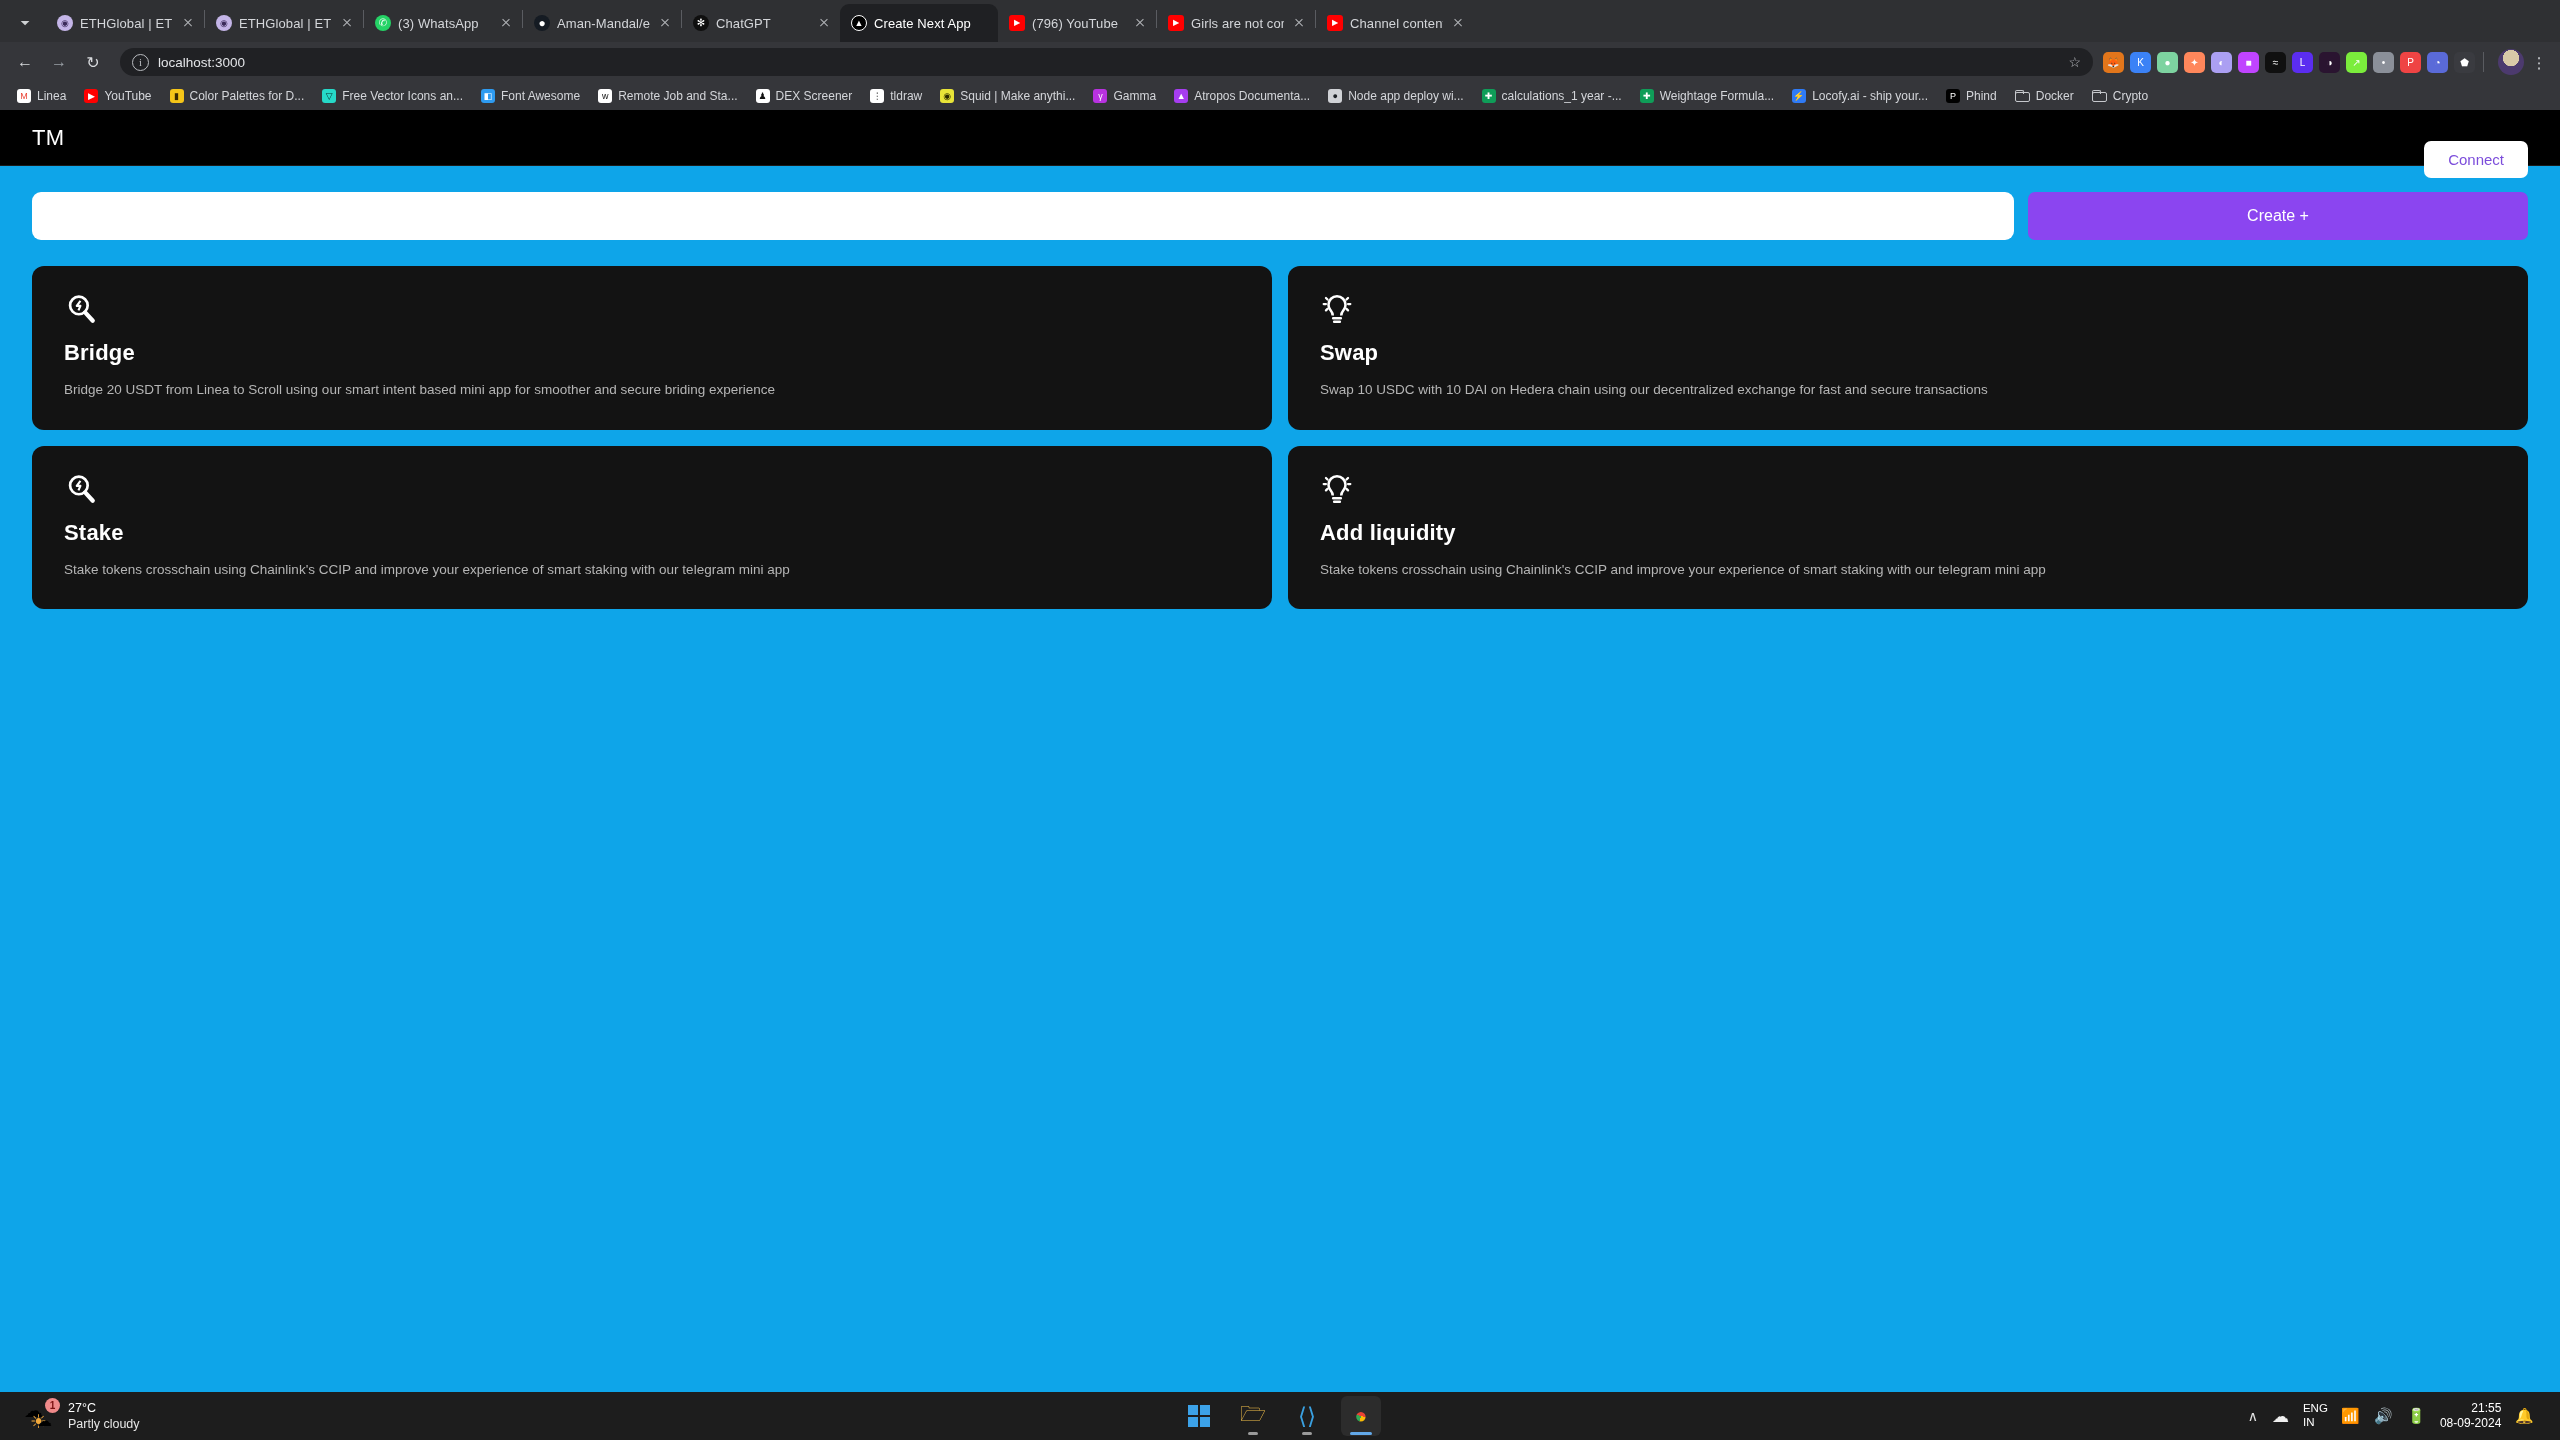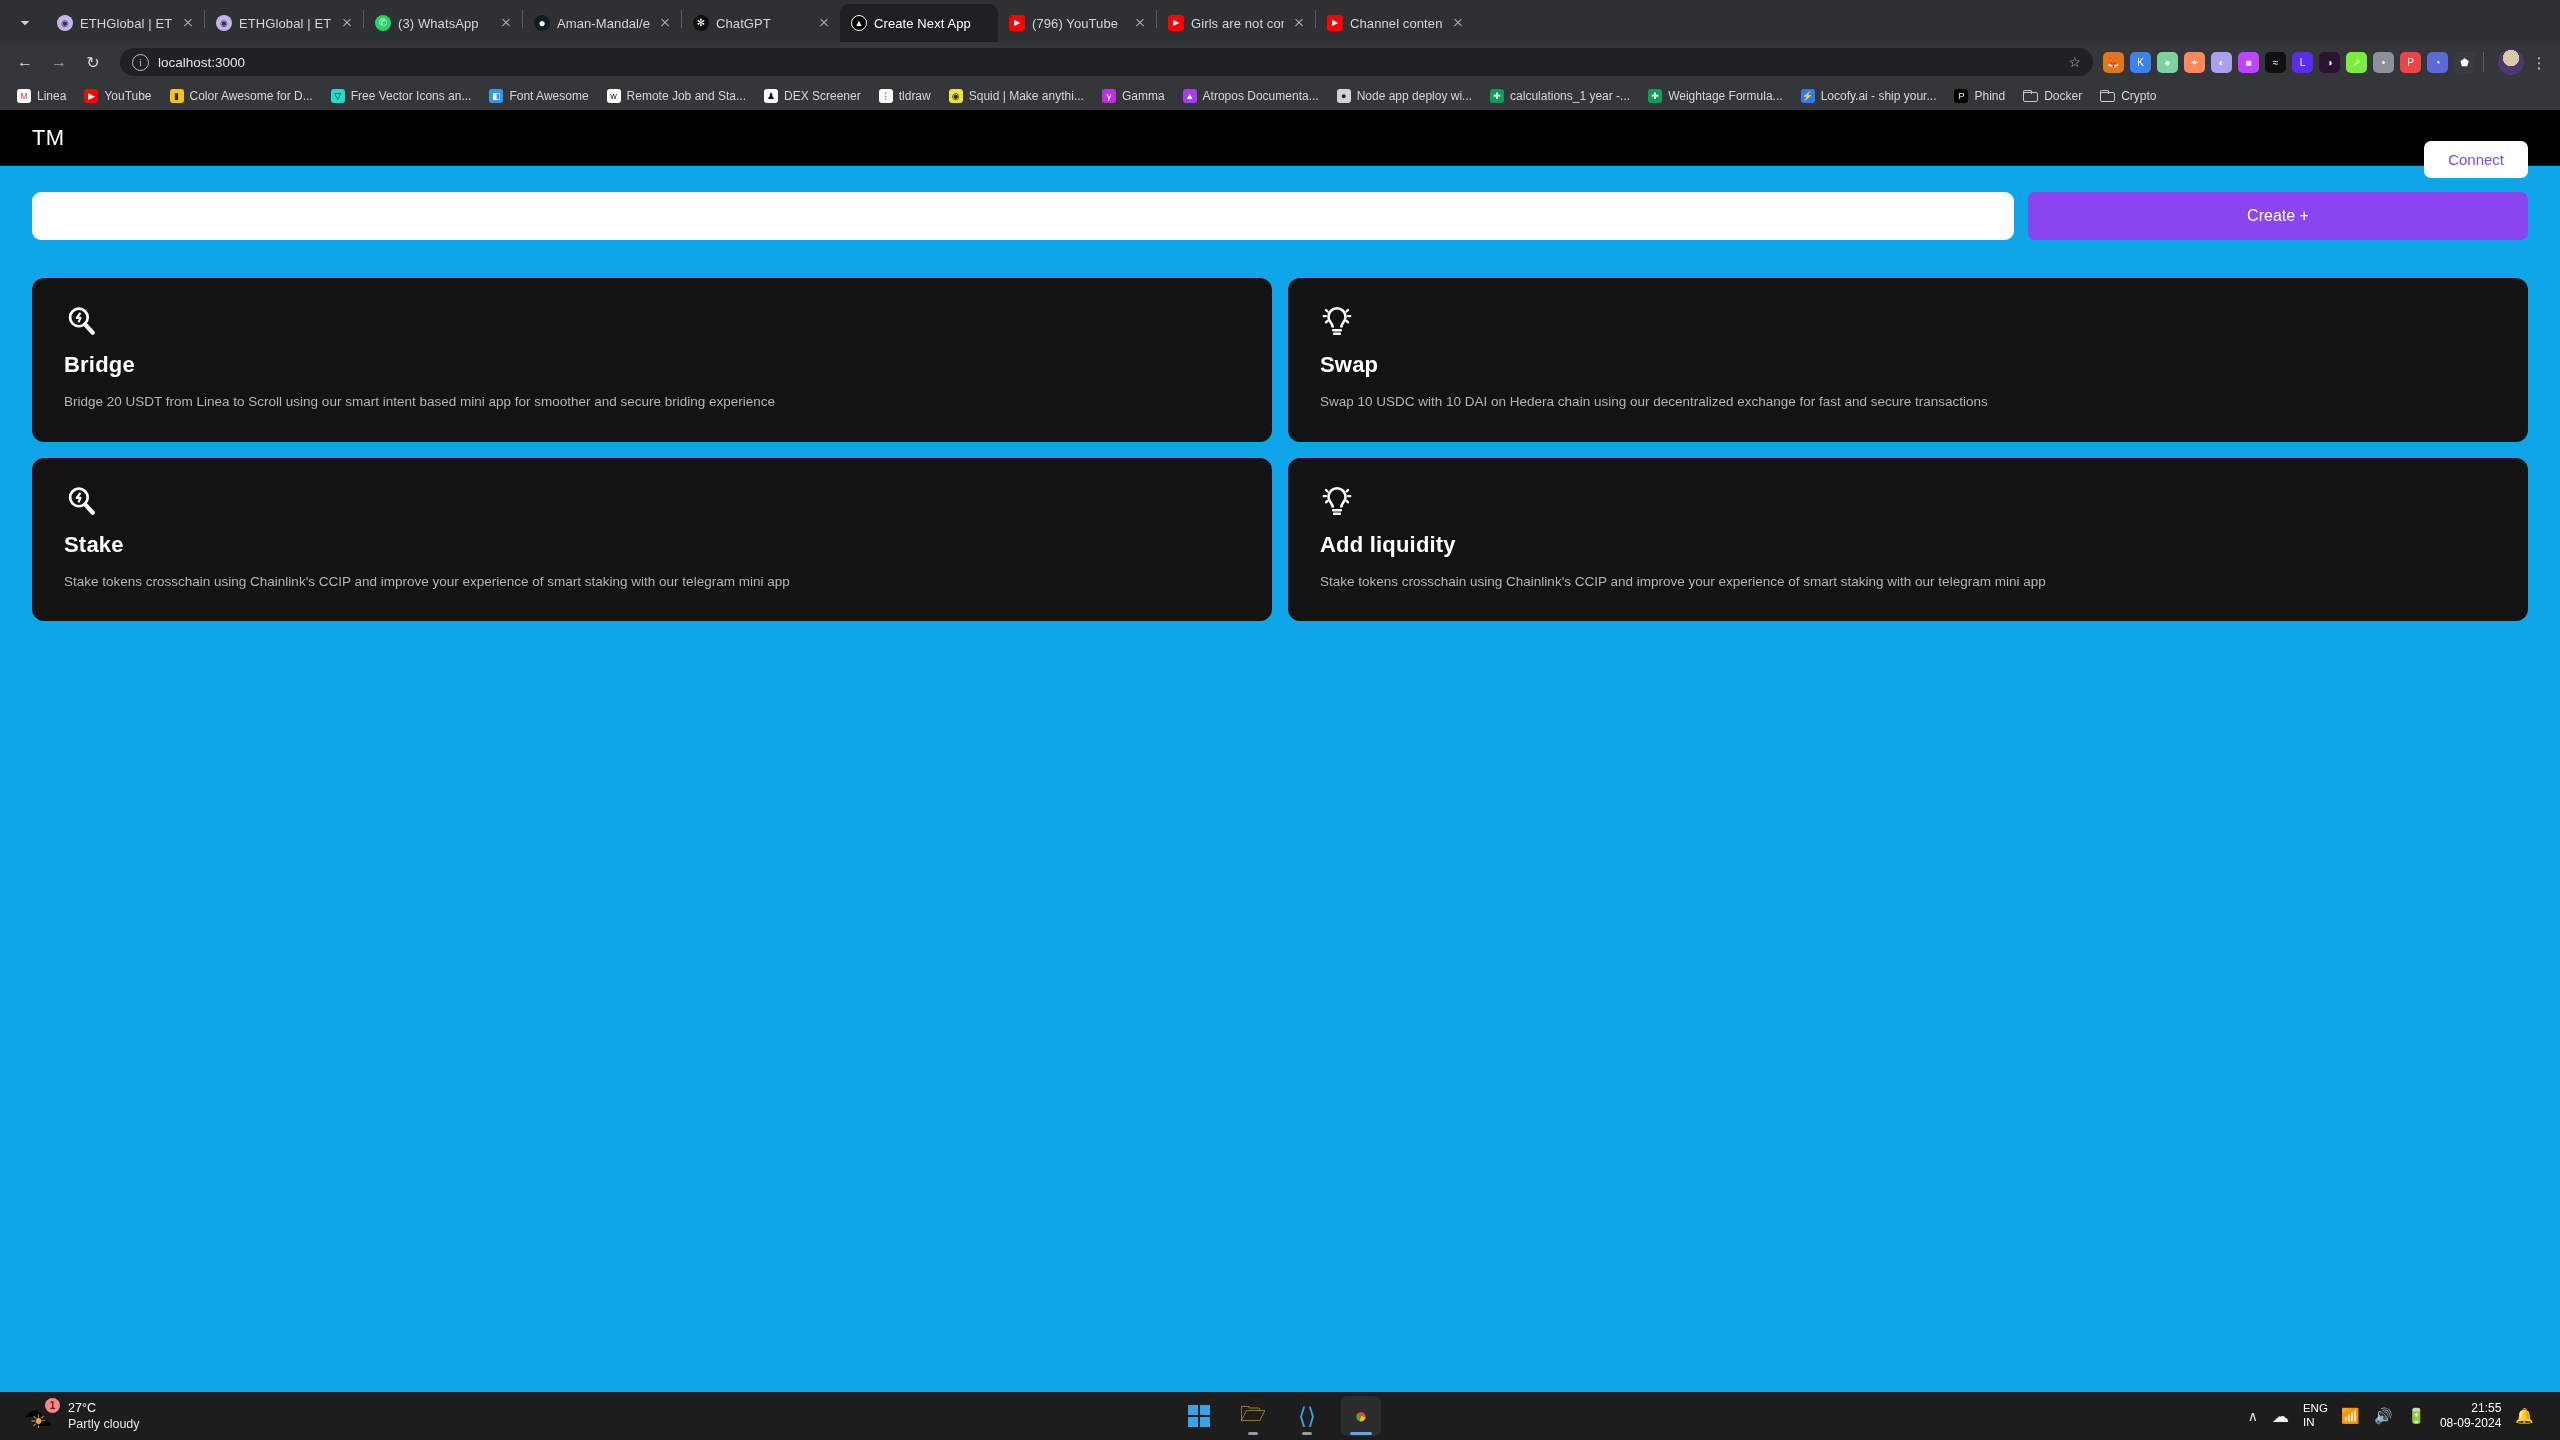--- a/index.html
+++ b/index.html
@@ -149,21 +149,21 @@
     flex: 1 1 auto; height: 48px; background:#fff; border:none; border-radius:9px;
     padding: 0 18px; font-size:15px; color:#111;
     font-family:"Liberation Sans", sans-serif; outline:none;
   }
   .create-btn {
     width: 500px; height:48px; background:#8b45f0; color:#fff; border:none;
     border-radius:7px; font-size:16px; cursor:pointer;
     font-family:"Liberation Sans", sans-serif;
   }
 
-  .cards { display:grid; grid-template-columns: 1fr 1fr; gap: 16px; margin-top: 38px; }
+  .cards { display:grid; grid-template-columns: 1fr 1fr; gap: 16px; margin-top: 26px; }
   .card {
     background:#131313; border-radius:12px; padding: 26px 32px 30px 32px;
     min-height: 152px;
   }
   .card-icon { width:34px; height:34px; margin-bottom: 14px; }
   .card-title { color:#fff; font-size:22px; font-weight:700; margin-bottom: 14px; letter-spacing:.2px;}
   .card-desc { color:#b5b5b5; font-size:13.5px; line-height:1.45; }
 
   
   .taskbar {
@@ -302,21 +302,21 @@
       <div class="bm">
         <span class="bm-ico" style="background:#ffffff;color:#ea4335">M</span>
         <span>Linea</span>
       </div>
       <div class="bm">
         <span class="bm-ico" style="background:#ff0000;color:#ffffff">▶</span>
         <span>YouTube</span>
       </div>
       <div class="bm">
         <span class="bm-ico" style="background:#f5c518;color:#3a2a00">▮</span>
-        <span>Color Awesome for D...</span>
+        <span>Color Palettes for D...</span>
       </div>
       <div class="bm">
         <span class="bm-ico" style="background:#26d9c8;color:#06302c">▽</span>
         <span>Free Vector Icons an...</span>
       </div>
       <div class="bm">
         <span class="bm-ico" style="background:#2e9bf0;color:#ffffff">◧</span>
         <span>Font Awesome</span>
       </div>
       <div class="bm">

